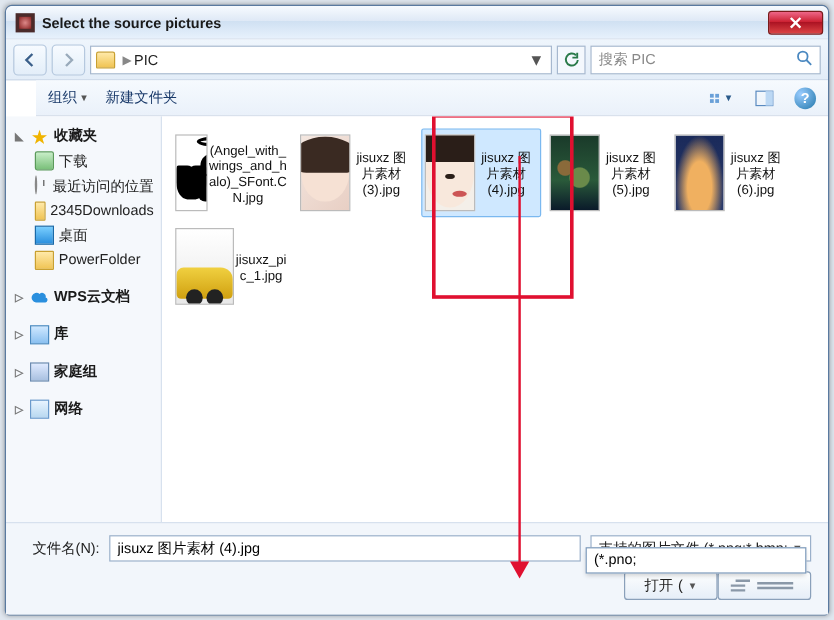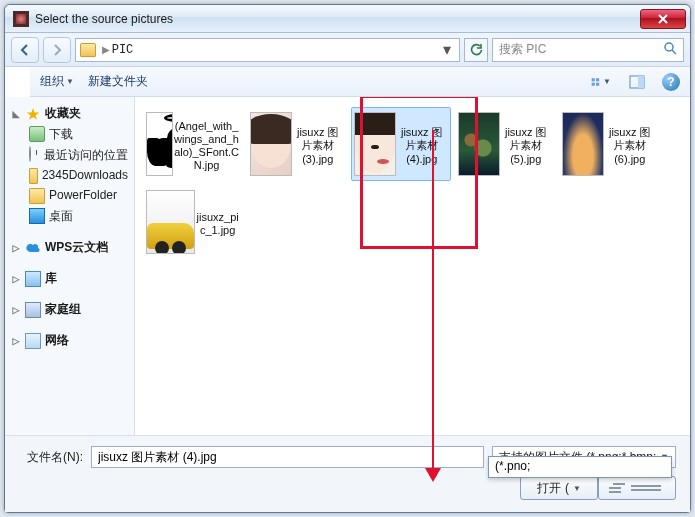--- a/index.html
+++ b/index.html
@@ -11,21 +11,21 @@
     box-shadow: 0 0 4px rgba(0,0,0,.3);
     display: flex; flex-direction: column;
   }
 
   .titlebar {
     height: 28px;
     background: linear-gradient(#f7fbff, #dfe9f6 45%, #cfe0f2 46%, #e7f1fc);
     border-bottom: 1px solid #a8bed8;
     border-radius: 6px 6px 0 0;
     display: flex; align-items: center; padding: 0 4px 0 8px;
-    font-size: 12px; color: #1a1a1a;
+    font-size: 12px; color: #1a1a1a; font-weight: bold;
   }
   .titlebar .appicon { width: 16px; height: 16px; background:#4a2a2a; margin-right:6px; display:flex;align-items:center;justify-content:center;}
   .titlebar .appicon::after{content:"";width:10px;height:10px;background:radial-gradient(circle,#d88,#822);}
   .titlebar .spacer { flex:1; }
   .win-close {
     width: 46px; height: 20px;
     background: linear-gradient(#e68,#c23 45%,#a12 46%,#d44);
     border:1px solid #7a1a1a; border-radius:3px;
     display:flex;align-items:center;justify-content:center; color:#fff; font-weight:bold;
   }
@@ -42,21 +42,21 @@
     display:flex;align-items:center;justify-content:center;color:#3a5f8a;
   }
   .nav-btn.fwd{color:#9ab;}
   .nav-btn svg{width:14px;height:14px;}
   .addrbox {
     flex:1; height:24px; border:1px solid #a6b8cf; background:#fff;
     display:flex;align-items:center;padding:0 4px;
   }
   .addrbox .foldericon{width:16px;height:14px;background:linear-gradient(#ffe9a8,#f0c454);border:1px solid #c9a030;border-radius:2px 2px 1px 1px;margin-right:4px;}
   .addrbox .sep{color:#888;margin:0 2px;font-size:10px;}
-  .addrbox .seg{font-size:12px;color:#222;font-family:Liberation Mono, monospace;}
+  .addrbox .seg{font-size:12px;color:#222;}
   .addrbox .drop{margin-left:auto;color:#555;padding:0 4px;}
   .refresh{width:24px;height:24px;border:1px solid #a6b8cf;background:#f4f8fd;display:flex;align-items:center;justify-content:center;color:#2a6;}
   .searchbox{width:192px;height:24px;border:1px solid #a6b8cf;background:#fff;display:flex;align-items:center;padding:0 6px;color:#888;font-size:12px;}
   .searchbox .sicon{margin-left:auto;color:#4a7;}
 
   .toolbar {
     height:30px;border-bottom:1px solid #d0dae8;
     background:linear-gradient(#f6fafe,#eaf1fa);
     display:flex;align-items:center;padding:0 10px;gap:14px;font-size:12px;color:#1a3a6a;margin-left:25px;
   }
@@ -260,26 +260,26 @@
           </div>
         <div class="side-item">
             <span class="sic"><span class="clock"></span></span>
             <span>最近访问的位置</span>
           </div>
         <div class="side-item">
             <span class="sic fld"></span>
             <span>2345Downloads</span>
           </div>
         <div class="side-item">
+            <span class="sic desk"></span>
+            <span>桌面</span>
+          </div>
+        <div class="side-item">
             <span class="sic fld"></span>
             <span>PowerFolder</span>
-          </div>
-        <div class="side-item">
-            <span class="sic desk"></span>
-            <span>桌面</span>
           </div>
       </div>
       <div class="side-group">
         <div class="side-head">
           <span class="tw">▷</span>
           <span class="sic cloud">
               <svg width="16" height="12" viewBox="0 0 16 12">
                 <path d="M5 10a4 4 0 1 1 3-7 3 3 0 0 1 5 3 2 2 0 0 1-1 4z" fill="#2a8fde"></path>
               </svg>
             </span>

